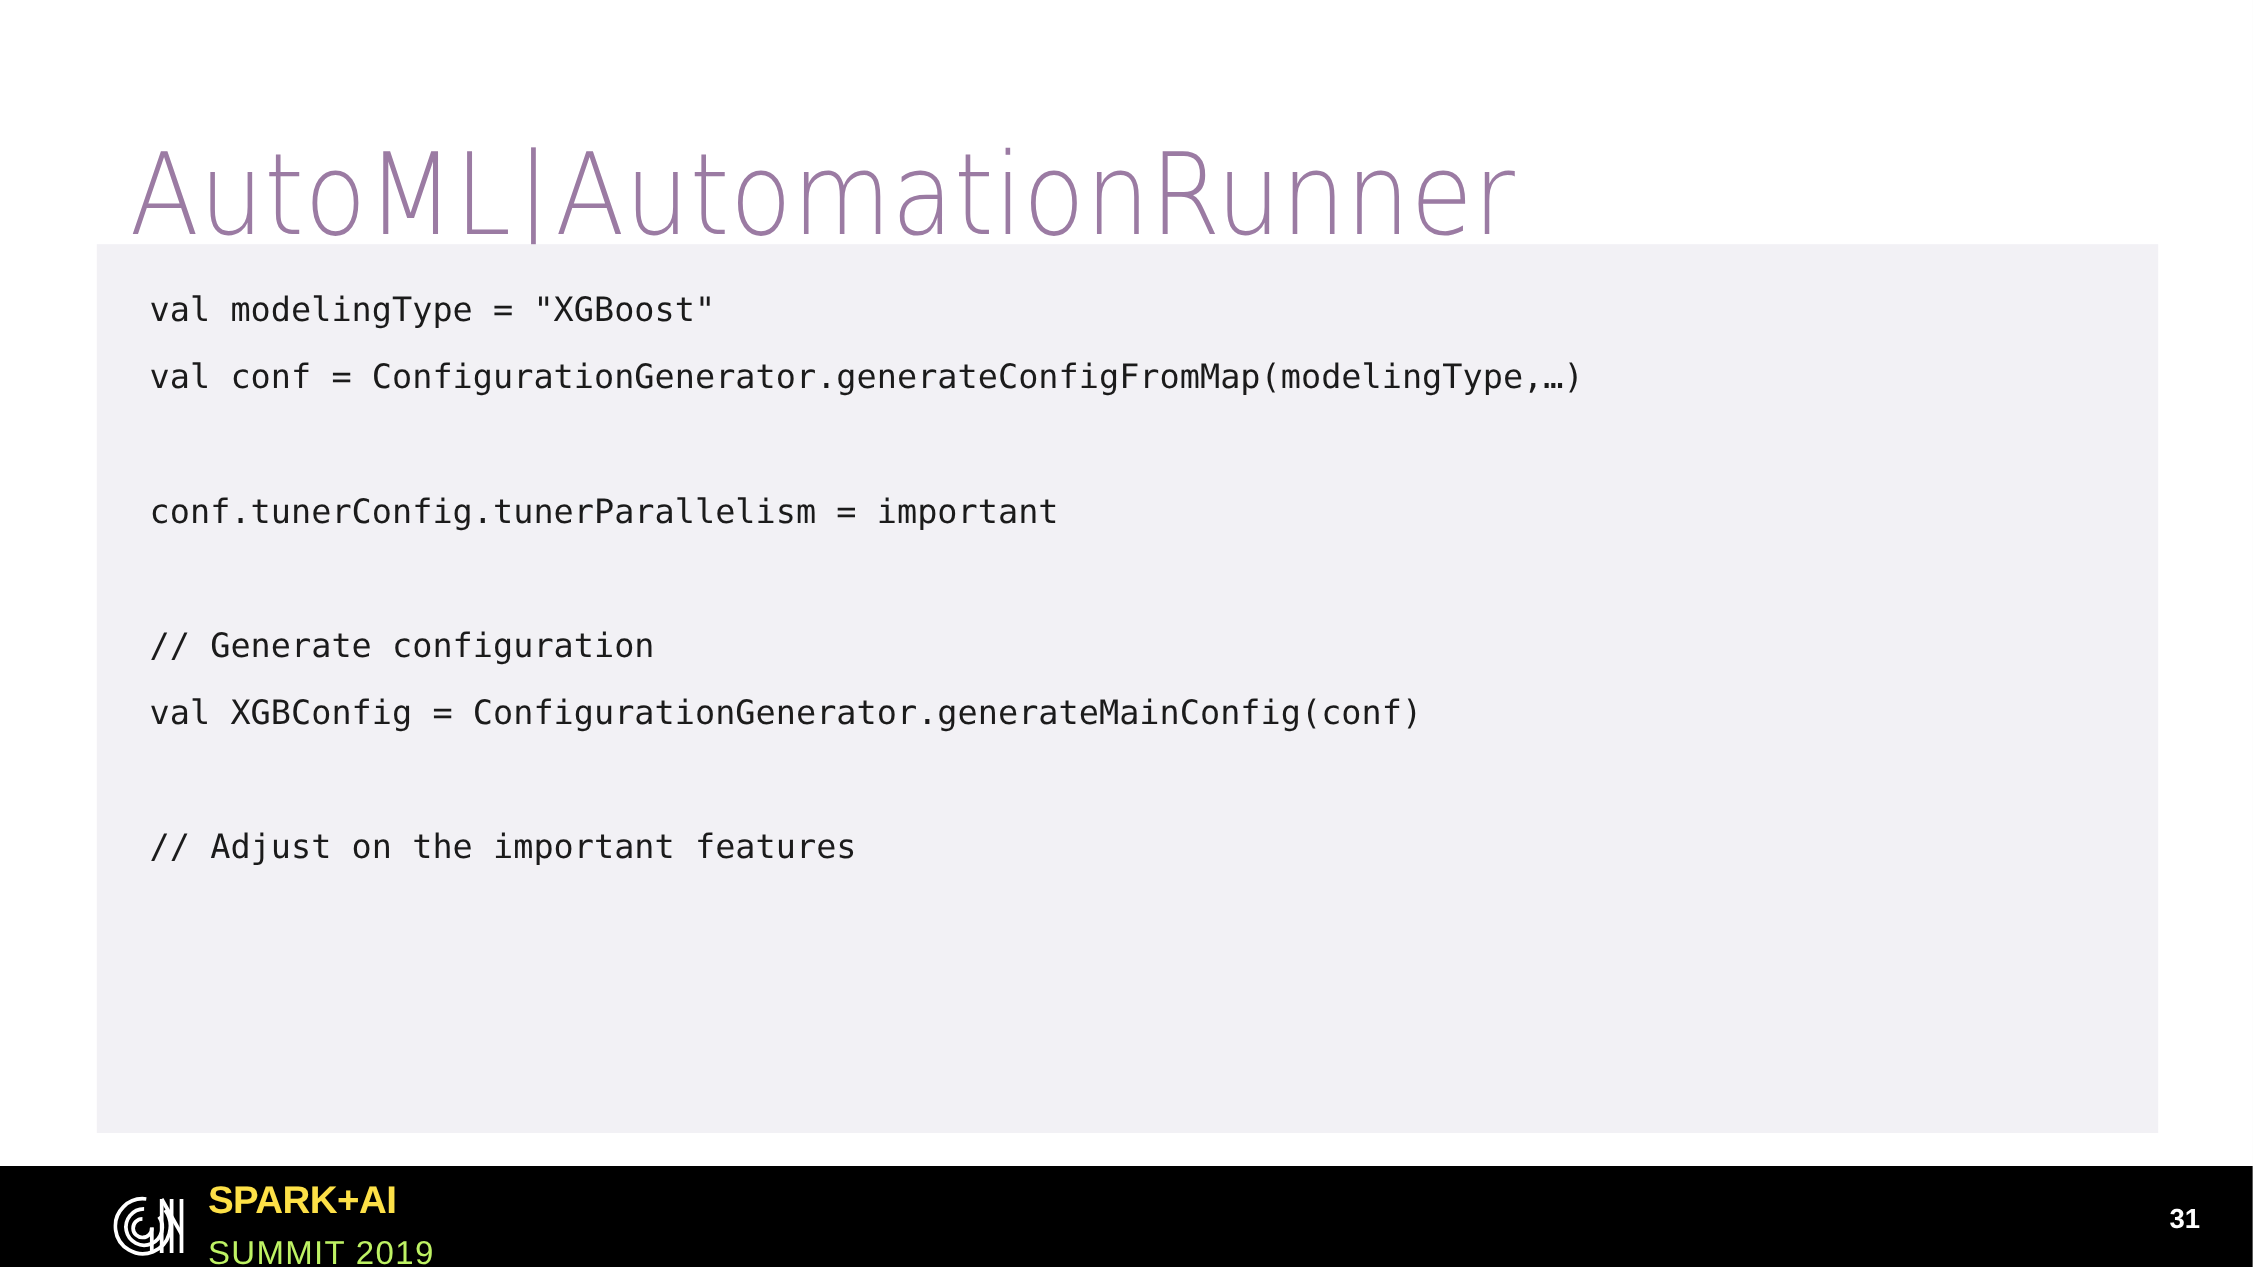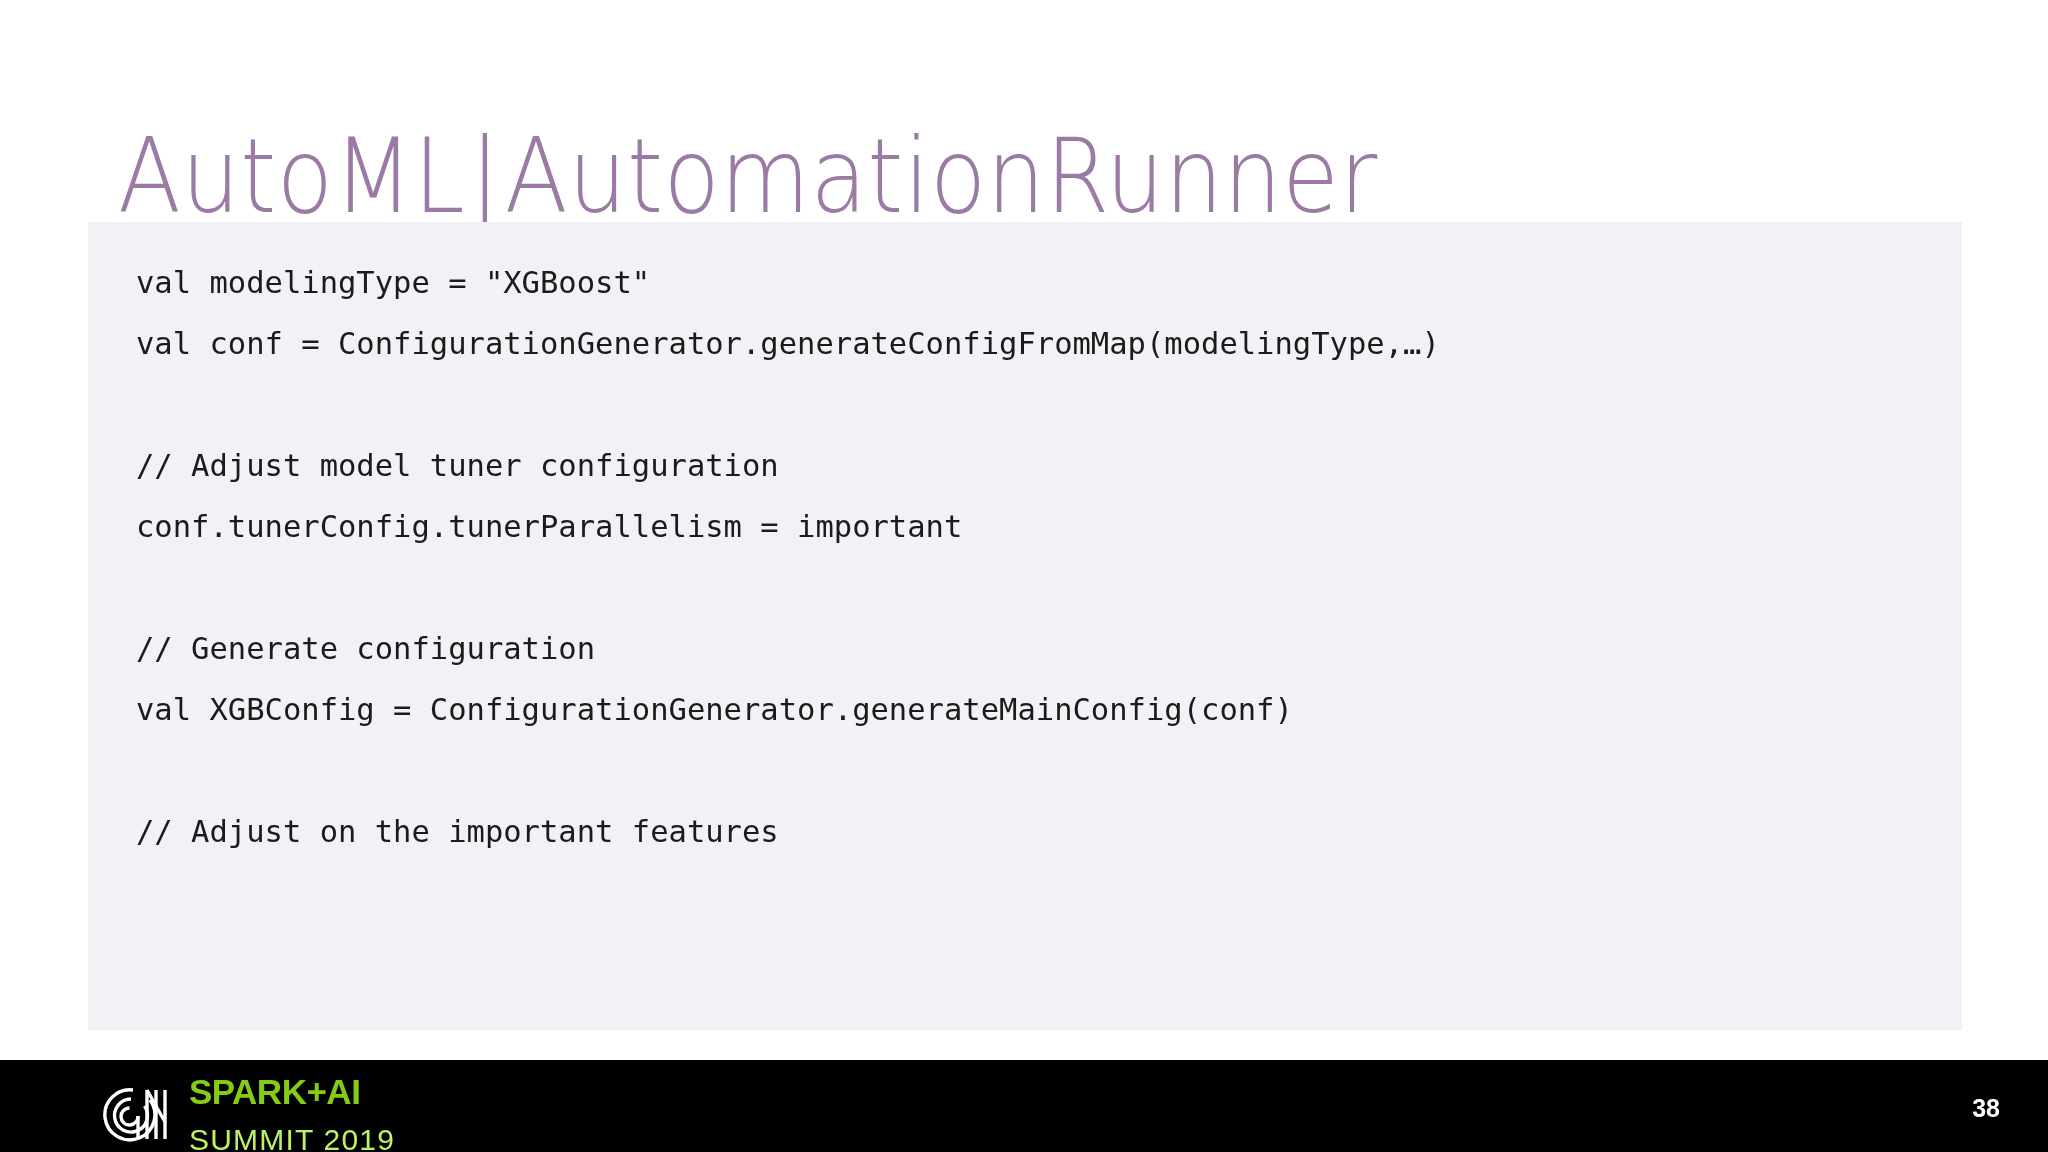--- a/index.html
+++ b/index.html
@@ -95,21 +95,21 @@
   .logo-text {
     display: flex;
     flex-direction: column;
     justify-content: center;
     line-height: 1;
   }
   .logo-text .line1 {
     font-family: "Liberation Sans", sans-serif;
     font-weight: bold;
     font-size: 35px;
-    color: #84cc16;
+    color: #fde047;
     letter-spacing: -0.5px;
   }
   .logo-text .line2 {
     font-family: Liberation Sans, sans-serif;
     font-weight: normal;
     font-size: 30px;
     color: #bef264;
     letter-spacing: 1.2px;
     margin-top: 16px;
   }
@@ -129,21 +129,20 @@
 <div class="slide">
 
   <h1 class="slide-title">
     <span>AutoML</span><span class="bar">|</span><span>AutomationRunner</span>
   </h1>
 
   <div class="code-block" id="code-block" style="color: rgb(27, 27, 27); background: rgb(242, 241, 245);">
       <div class="code-line">val modelingType = "XGBoost"</div>
       <div class="code-line">val conf = ConfigurationGenerator.generateConfigFromMap(modelingType,…)</div>
       <div class="code-line blank"></div>
-      <div class="code-line">// Adjust model tuner configuration</div>
       <div class="code-line">conf.tunerConfig.tunerParallelism = important</div>
       <div class="code-line blank"></div>
       <div class="code-line">// Generate configuration</div>
       <div class="code-line">val XGBConfig = ConfigurationGenerator.generateMainConfig(conf)</div>
       <div class="code-line blank"></div>
       <div class="code-line">// Adjust on the important features</div>
     </div>
 
   <div class="footer">
     <div class="logo-wrap">
@@ -159,16 +158,16 @@
           <path d="M53 8 L53 57"></path>
           <path d="M62 8 L62 57"></path>
           <path d="M44 8 L62 40"></path>
         </g>
       </svg>
       <div class="logo-text">
         <span class="line1">SPARK+AI</span>
         <span class="line2">SUMMIT 2019</span>
       </div>
     </div>
-    <div class="page-number">38</div>
+    <div class="page-number">31</div>
   </div>
 
 </div>
 
 </body></html>

